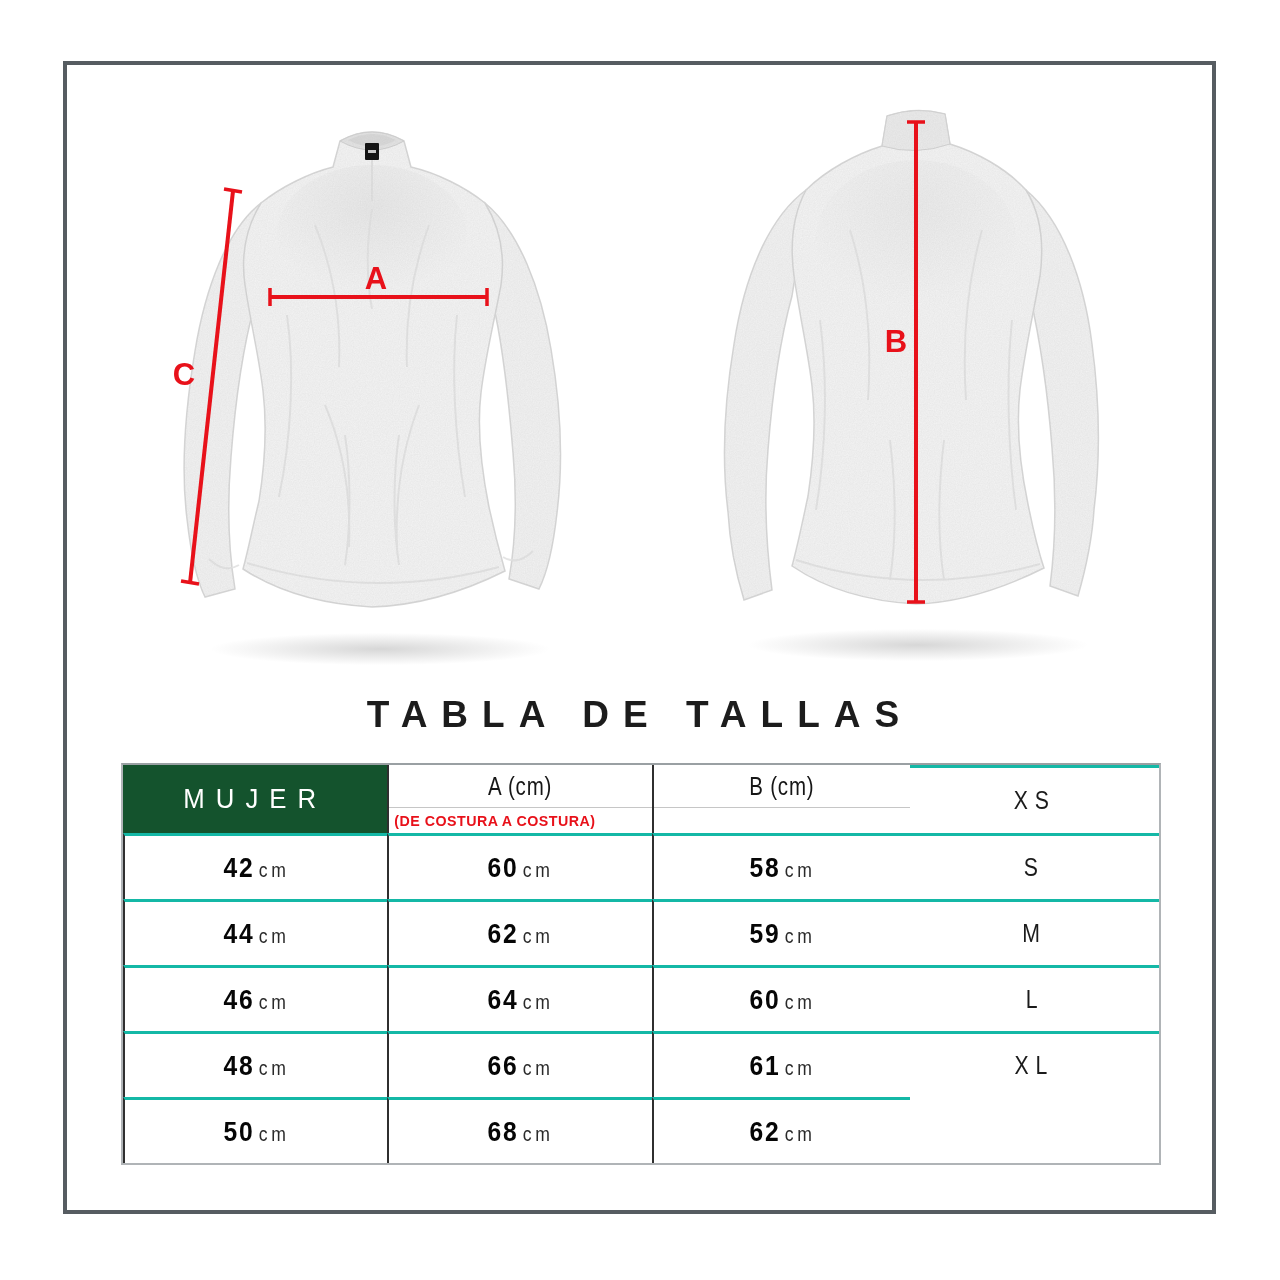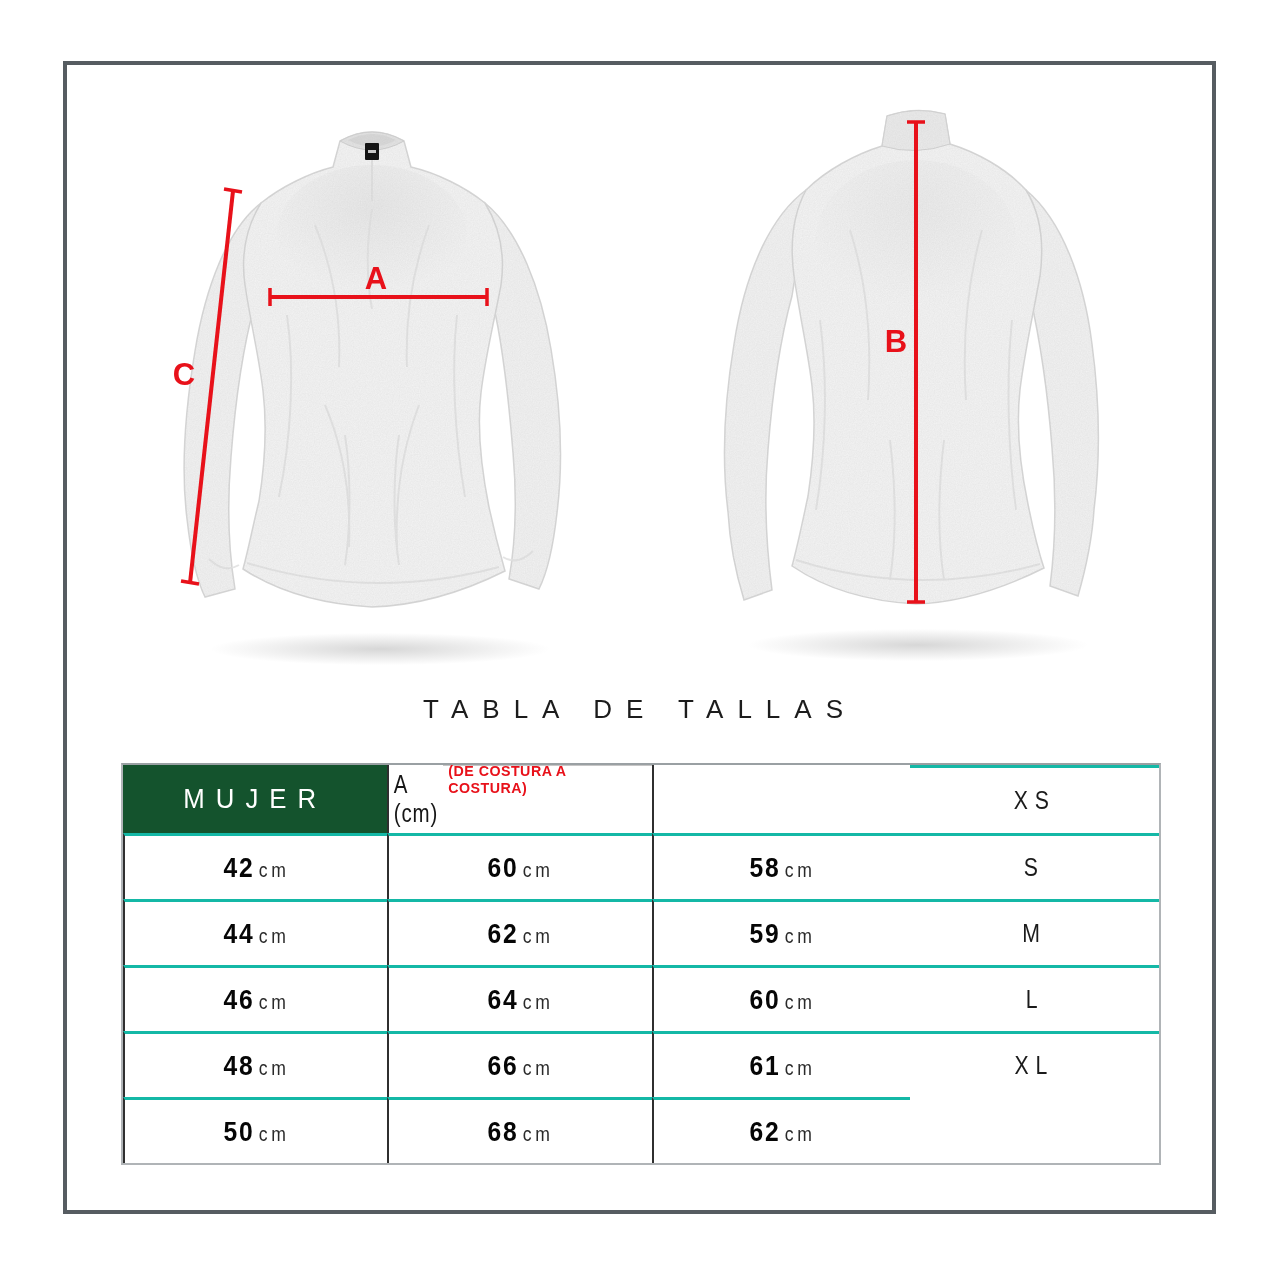--- a/index.html
+++ b/index.html
@@ -17,38 +17,38 @@
   .floor-shadow{position:absolute;height:38px;border-radius:50%;
       background:radial-gradient(closest-side,rgba(110,110,110,0.28),rgba(110,110,110,0) 85%);}
   .fs-front{left:180px;top:630px;width:400px;}
   .fs-back{left:718px;top:626px;width:400px;}
 
   .shirt text{font-family:"Liberation Sans",sans-serif;font-weight:bold;
               fill:#e8111a;font-size:31px;}
 
   
   .title{position:absolute;left:0;top:694px;width:1280px;text-align:center;
-         font-size:26px;font-weight:400;letter-spacing:14px;color:#1c1c1c;}
+         font-size:37px;font-weight:700;letter-spacing:14px;color:#1c1c1c;}
 
   
   .tbl{position:absolute;left:121px;top:763px;width:1036px;
        display:grid;grid-template-columns:265fr 266fr 259fr 250fr;
        grid-template-rows:68px repeat(5,66px);
        border:2px solid #b0b4b7;border-top-color:#9aa0a3;background:#fff;}
   .cell{display:flex;align-items:center;justify-content:center;
         border-left:2px solid #2f2f2f;border-top:3px solid #14b8a6;
         background:#fff;min-width:0;}
   .cell.c0{border-left:none;}
   .cell.r0{border-top:none;}
 
   .hgroup{background:#14532d;color:#ffffff;font-size:28px;letter-spacing:12px;
           font-weight:400;}
   .hgroup span{display:inline-block;transform:scaleX(0.92);}
 
-  .hcol{flex-direction:row;align-items:stretch;justify-content:flex-start;padding:0;}
+  .hcol{flex-direction:column;align-items:stretch;justify-content:flex-start;padding:0;}
   .hlabel{flex:1;display:flex;align-items:center;justify-content:center;
           font-size:25px;color:#161616;}
   .hlabel span{display:inline-block;transform:scaleX(0.82);letter-spacing:1px;}
   .hsub{height:25px;border-top:1px solid #c6c6c6;display:flex;
         align-items:center;justify-content:flex-start;}
   .hsub span{display:inline-block;transform:scaleX(0.95);color:#e8111a;
         font-weight:bold;font-size:15px;letter-spacing:0.5px;}
 
   .sz{display:inline-block;transform:scaleX(0.85);font-size:25px;
       letter-spacing:8px;color:#1b1b1b;}
@@ -170,20 +170,23 @@
     </div>
   <div class="cell r0 hcol">
     <div class="hlabel">
         <span>A (cm)</span>
       </div>
     <div class="hsub">
         <span>(DE COSTURA A COSTURA)</span>
       </div>
   </div>
   <div class="cell r0 hcol">
+    <div class="hlabel">
+        <span>B (cm)</span>
+      </div>
     <div class="hsub"></div>
   </div>
 
   <div class="cell c0">
       <span class="sz">XS</span>
     </div>
   <div class="cell">
       <span class="vwrap">
         <span class="num">42</span>
         <span class="unit">cm</span>

